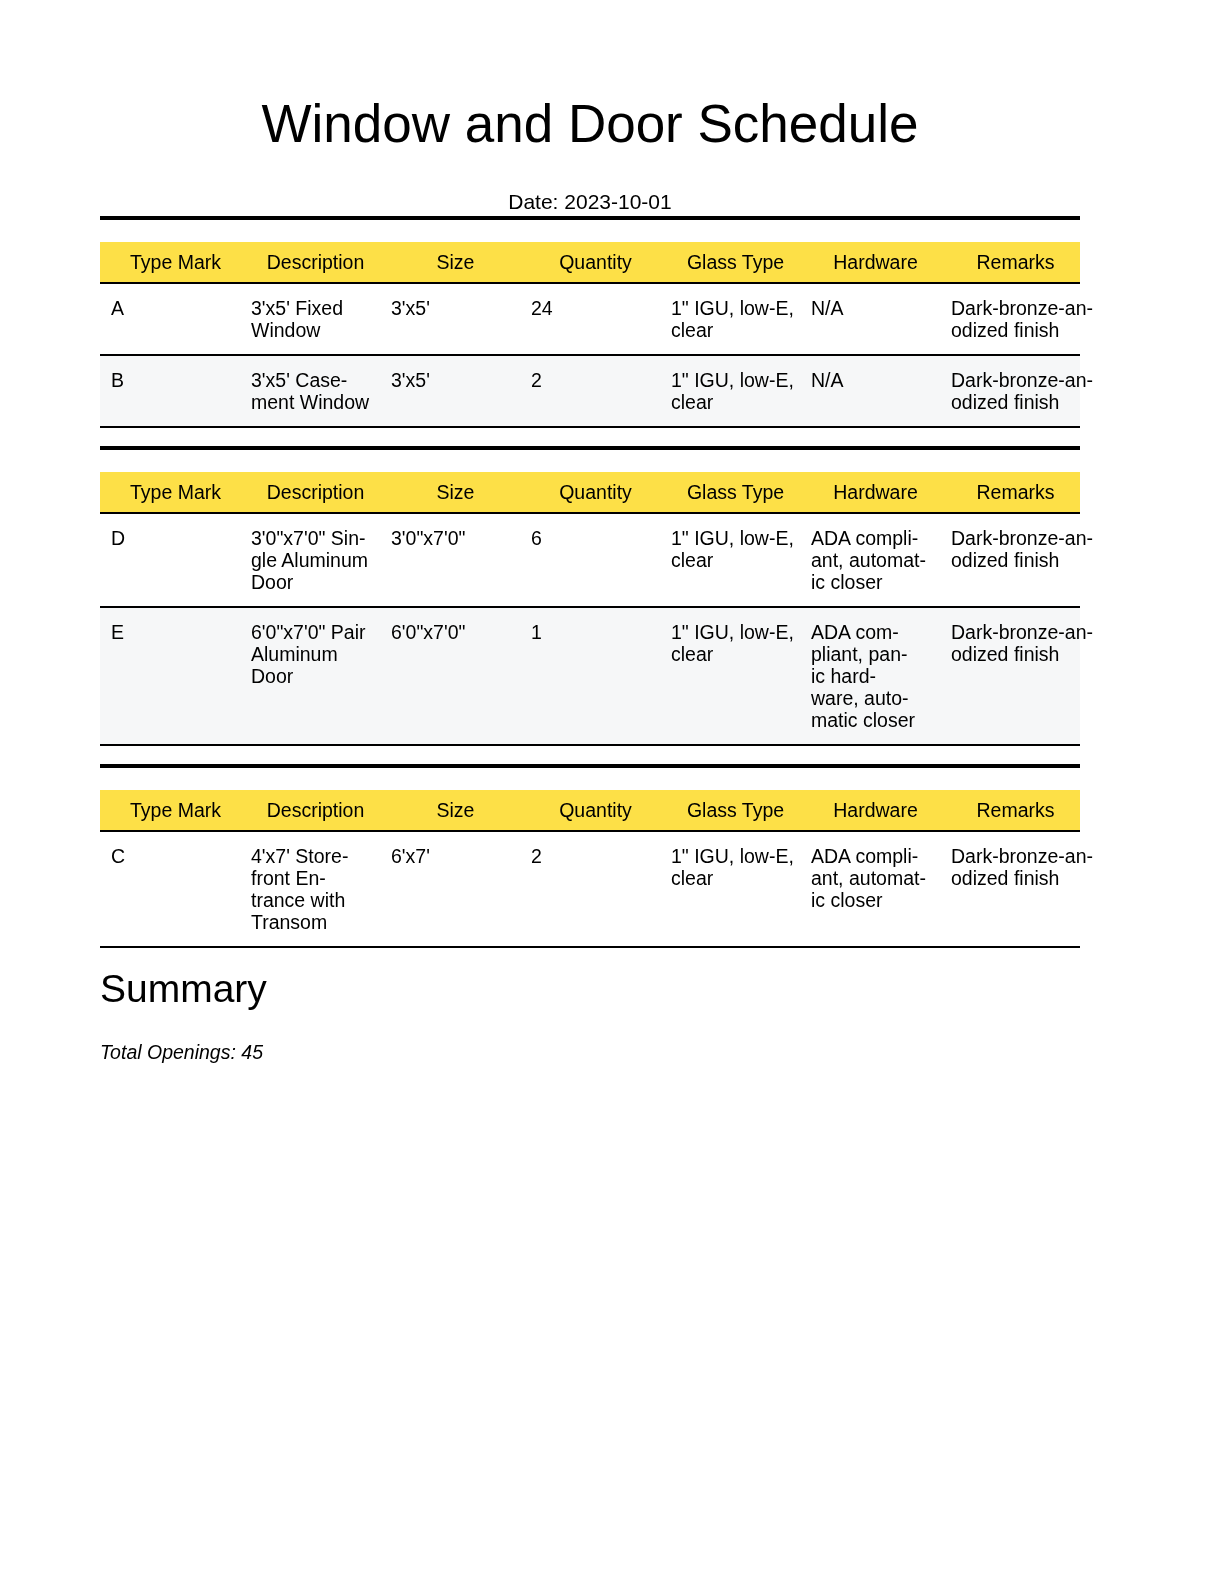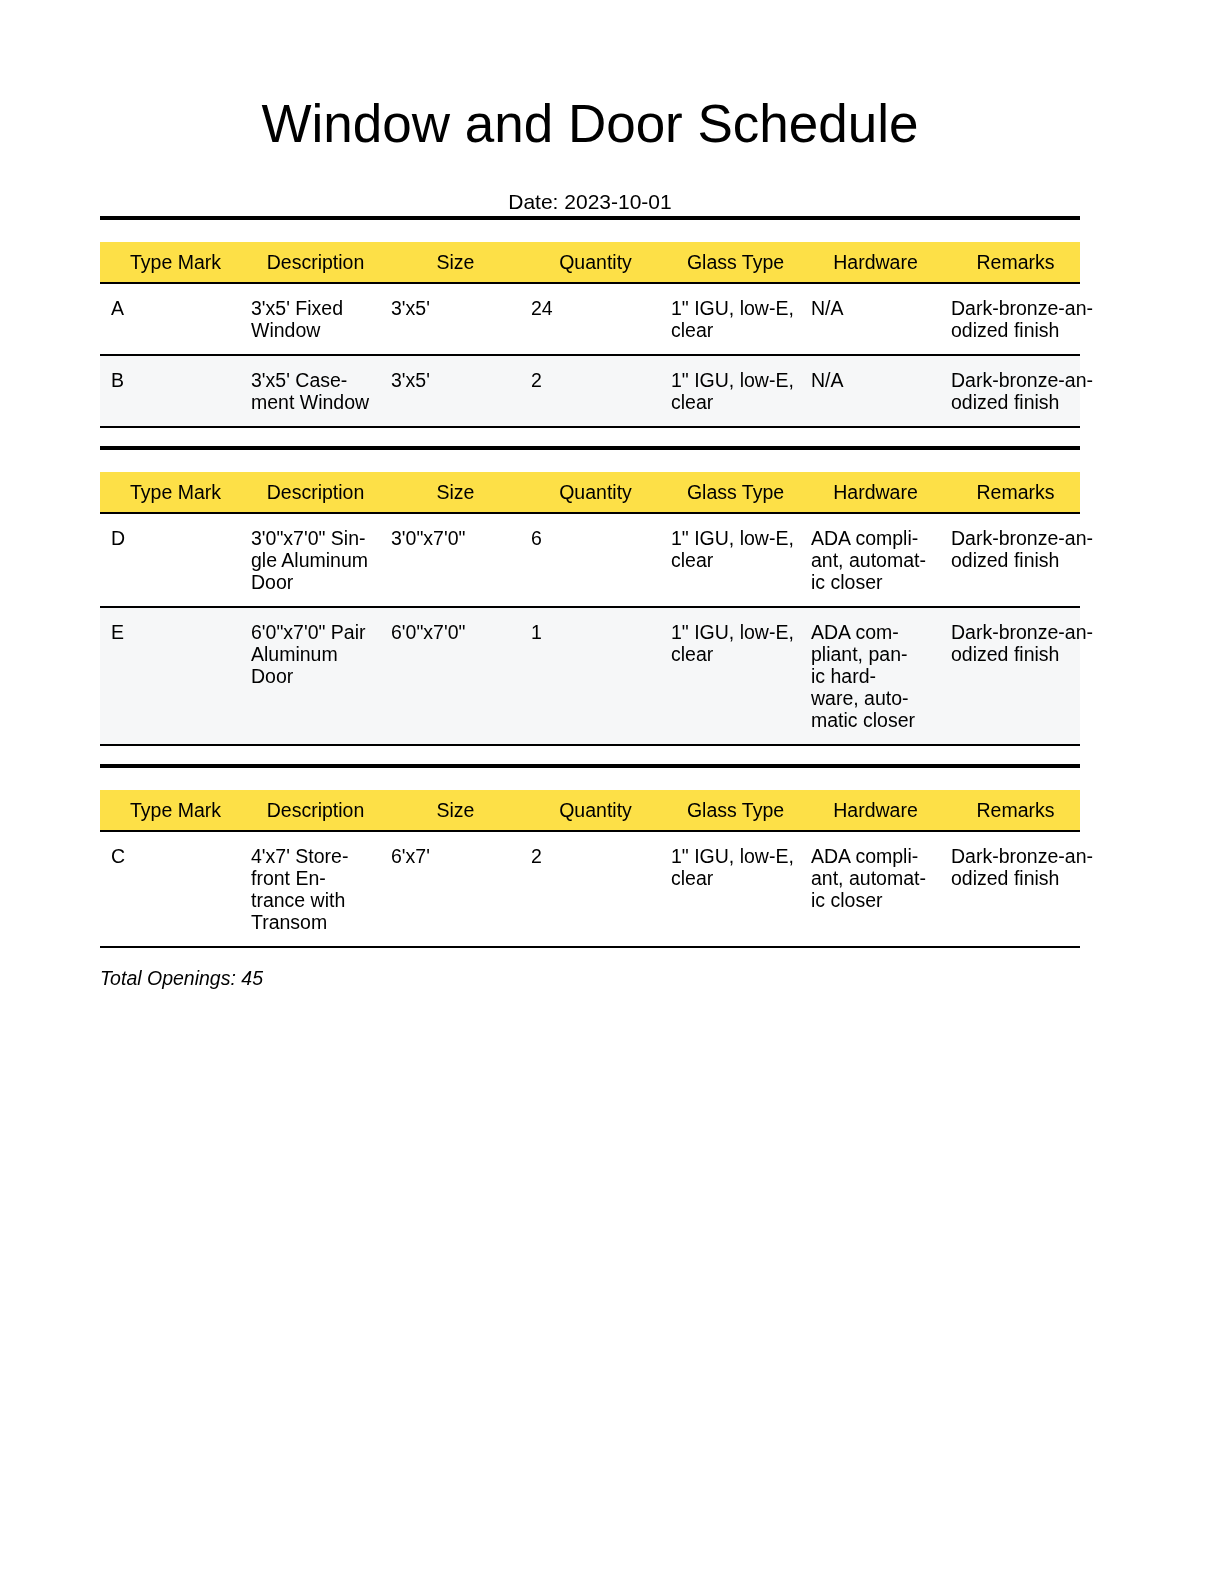--- a/index.html
+++ b/index.html
@@ -214,15 +214,16 @@
             <td>ADA compli-
 ant, automat-
 ic closer</td>
             <td>Dark-bronze-an-
 odized finish</td>
           </tr>
         </tbody>
     </table>
   </section>
 
+  <h2 class="summary-heading">Summary</h2>
   <p class="total">Total Openings: 45</p>
 
 </div>
 
 </body></html>

